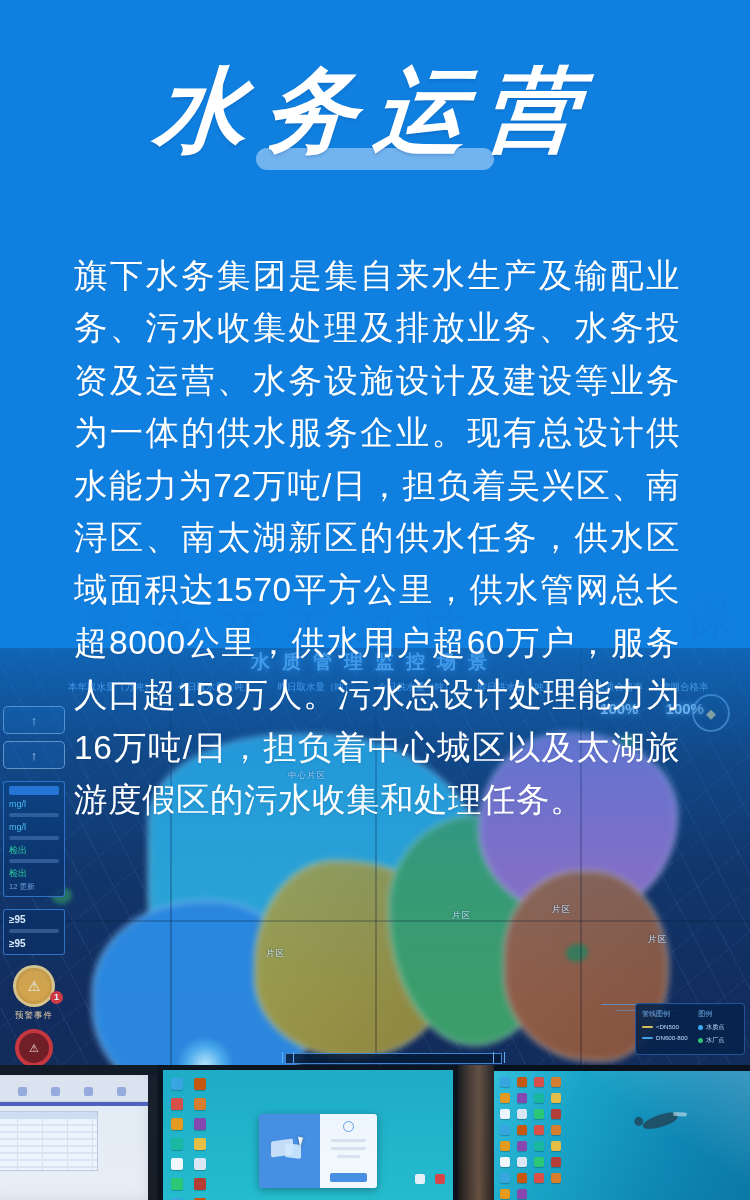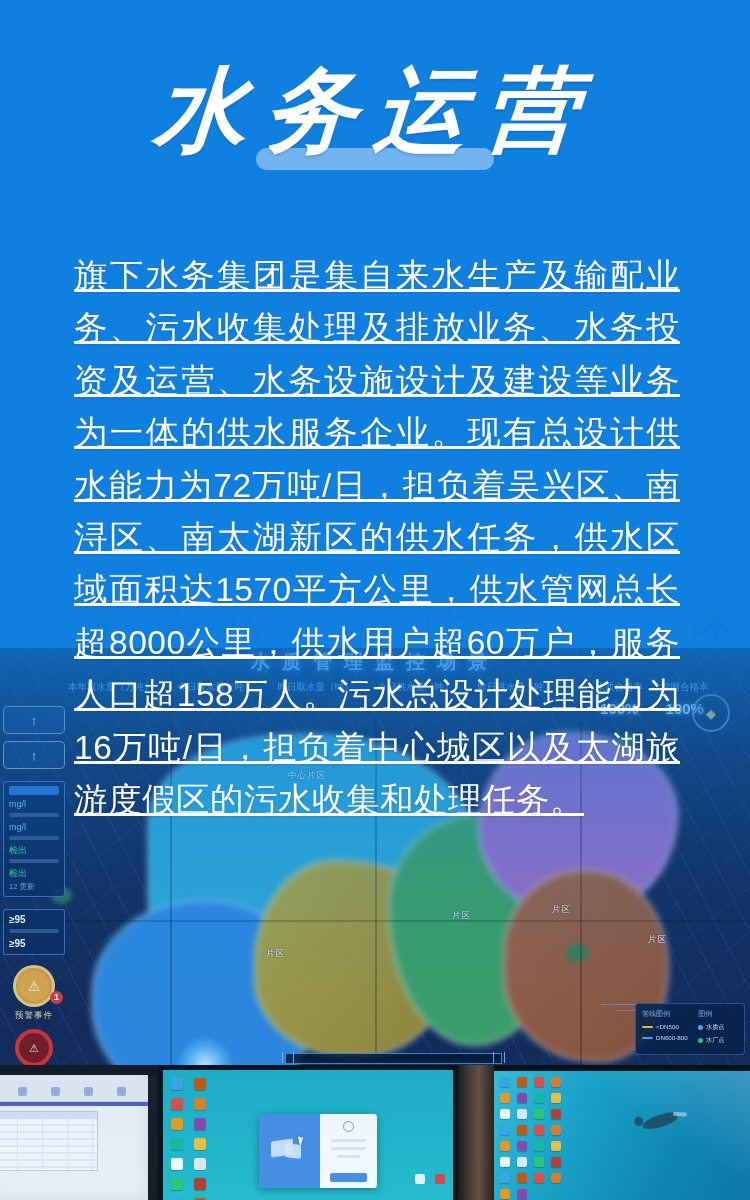--- a/index.html
+++ b/index.html
@@ -10,21 +10,21 @@
   .title-wrap{position:absolute;left:0;top:56px;width:750px;text-align:center;z-index:3;}
   .title-pill{position:absolute;left:256px;top:92px;width:238px;height:22px;border-radius:12px;
               background:rgba(221,237,255,0.48);}
   .title-text{position:relative;margin:0;font-family:"DejaVu Serif",serif;font-style:italic;
               font-size:92px;line-height:108px;font-weight:700;color:#ffffff;letter-spacing:18px;
               transform:skewX(-4deg);text-shadow:0 2px 3px rgba(0,40,110,0.18);}
 
   
   .intro{position:absolute;left:74px;top:250px;width:606px;z-index:6;margin:0;color:#ffffff;
          font-size:33.5px;line-height:52.4px;letter-spacing:0.5px;text-align:justify;
-         text-shadow:0 1px 2px rgba(0,40,110,0.15);text-decoration:underline;}
+         text-shadow:0 1px 2px rgba(0,40,110,0.15);}
 
   
   .scene{position:absolute;left:0;top:560px;width:750px;height:640px;}
   .overlay{position:absolute;inset:0;z-index:4;pointer-events:none;
     background:linear-gradient(180deg,#1080e0 0%,rgba(16,128,224,0.92) 6%,
       rgba(16,128,224,0.66) 16%,rgba(16,128,224,0.40) 30%,rgba(16,128,224,0.20) 48%,
       rgba(16,128,224,0.10) 68%,rgba(16,128,224,0.05) 100%);}
 
   .slogan{position:absolute;top:26px;font-size:47px;font-weight:700;letter-spacing:20px;
           color:rgba(18,58,128,0.30);white-space:nowrap;z-index:1;}

